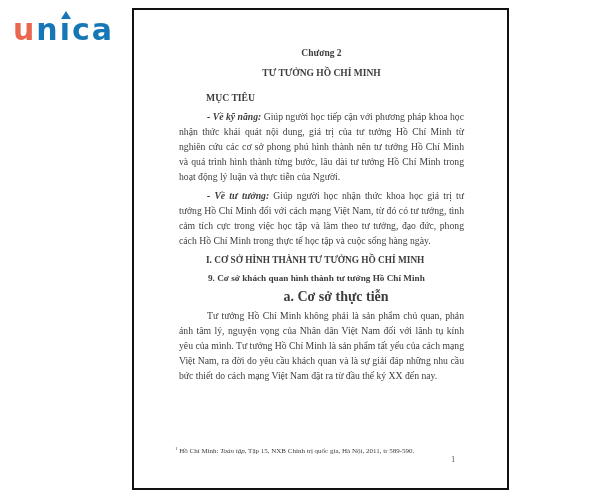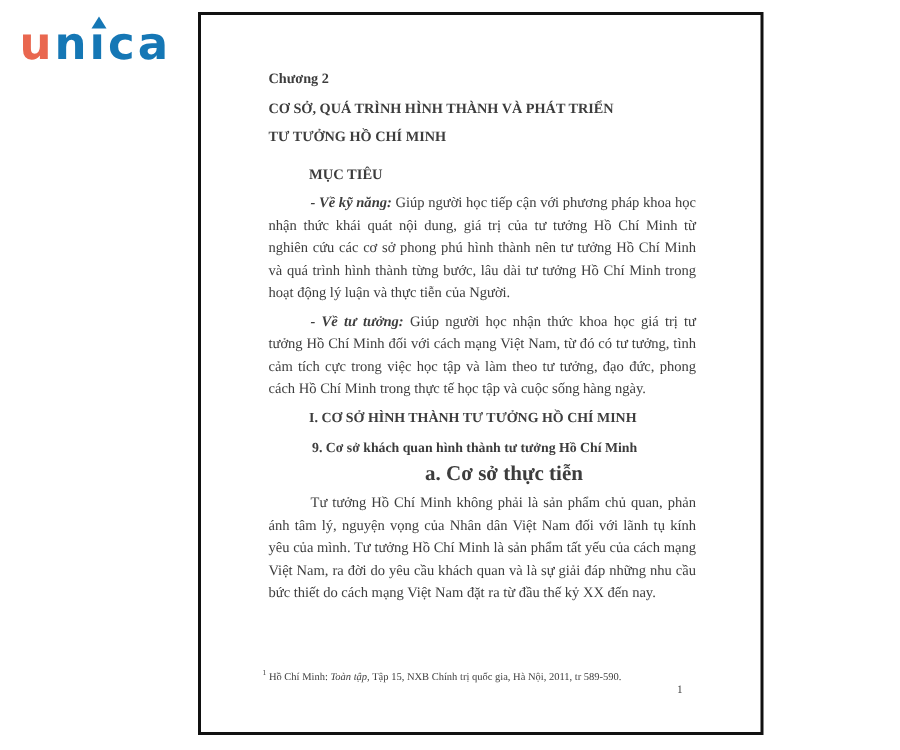--- a/index.html
+++ b/index.html
@@ -30,21 +30,21 @@
   
   .page{
     position:absolute;left:132px;top:8px;width:377px;height:482px;
     border:2px solid #111;background:#fff;box-sizing:border-box;
     color:#3d3d3d;
   }
   .content{
     position:absolute;left:45px;right:43px;top:36px;
     font-size:9.7px;line-height:15px;
   }
-  .t-center{text-align:left;font-weight:bold;font-size:9.5px;margin-bottom:4.5px;}
+  .t-center{text-align:center;font-weight:bold;font-size:9.5px;margin-bottom:4.5px;}
   .h-muctieu{font-weight:bold;margin-left:27px;margin-top:9px;font-size:9.7px;}
   p.obj,p.bodypar{
     margin:4px 0 0 0;text-align:justify;text-indent:28px;
   }
   .lead{font-weight:bold;font-style:italic;}
   .h1{font-weight:bold;font-size:9.3px;margin:5px 0 0 27px;}
   .h2{font-weight:bold;font-size:9.2px;margin:3.5px 0 0 29px;}
   .h3{font-weight:bold;font-size:14px;margin:3px 0 0 29px;text-align:center;}
 
   .footnote{
@@ -65,21 +65,20 @@
     <span class="lb">n</span>
     <span class="lb i-wrap"><span class="i-hat"></span><span>ı</span></span>
     <span class="lb">c</span>
     <span class="lb">a</span>
 </div>
 
 <div class="page">
   <div class="content">
 
     <div class="t-center">Chương 2</div>
-    <div class="t-center">CƠ SỞ, QUÁ TRÌNH HÌNH THÀNH VÀ PHÁT TRIỂN</div>
     <div class="t-center">TƯ TƯỞNG HỒ CHÍ MINH</div>
 
     <div class="h-muctieu">MỤC TIÊU</div>
 
 
     <p class="obj"><span class="lead">- Về kỹ năng:</span><span> Giúp người học tiếp cận với phương pháp khoa học nhận thức khái quát nội dung, giá trị của tư tưởng Hồ Chí Minh từ nghiên cứu các cơ sở phong phú hình thành nên tư tưởng Hồ Chí Minh và quá trình hình thành từng bước, lâu dài tư tưởng Hồ Chí Minh trong hoạt động lý luận và thực tiễn của Người.</span></p>
 
     <p class="obj"><span class="lead">- Về tư tưởng:</span><span> Giúp người học nhận thức khoa học giá trị tư tưởng Hồ Chí Minh đối với cách mạng Việt Nam, từ đó có tư tưởng, tình cảm tích cực trong việc học tập và làm theo tư tưởng, đạo đức, phong cách Hồ Chí Minh trong thực tế học tập và cuộc sống hàng ngày.</span></p>
 
     <div class="h1">I. CƠ SỞ HÌNH THÀNH TƯ TƯỞNG HỒ CHÍ MINH</div>

